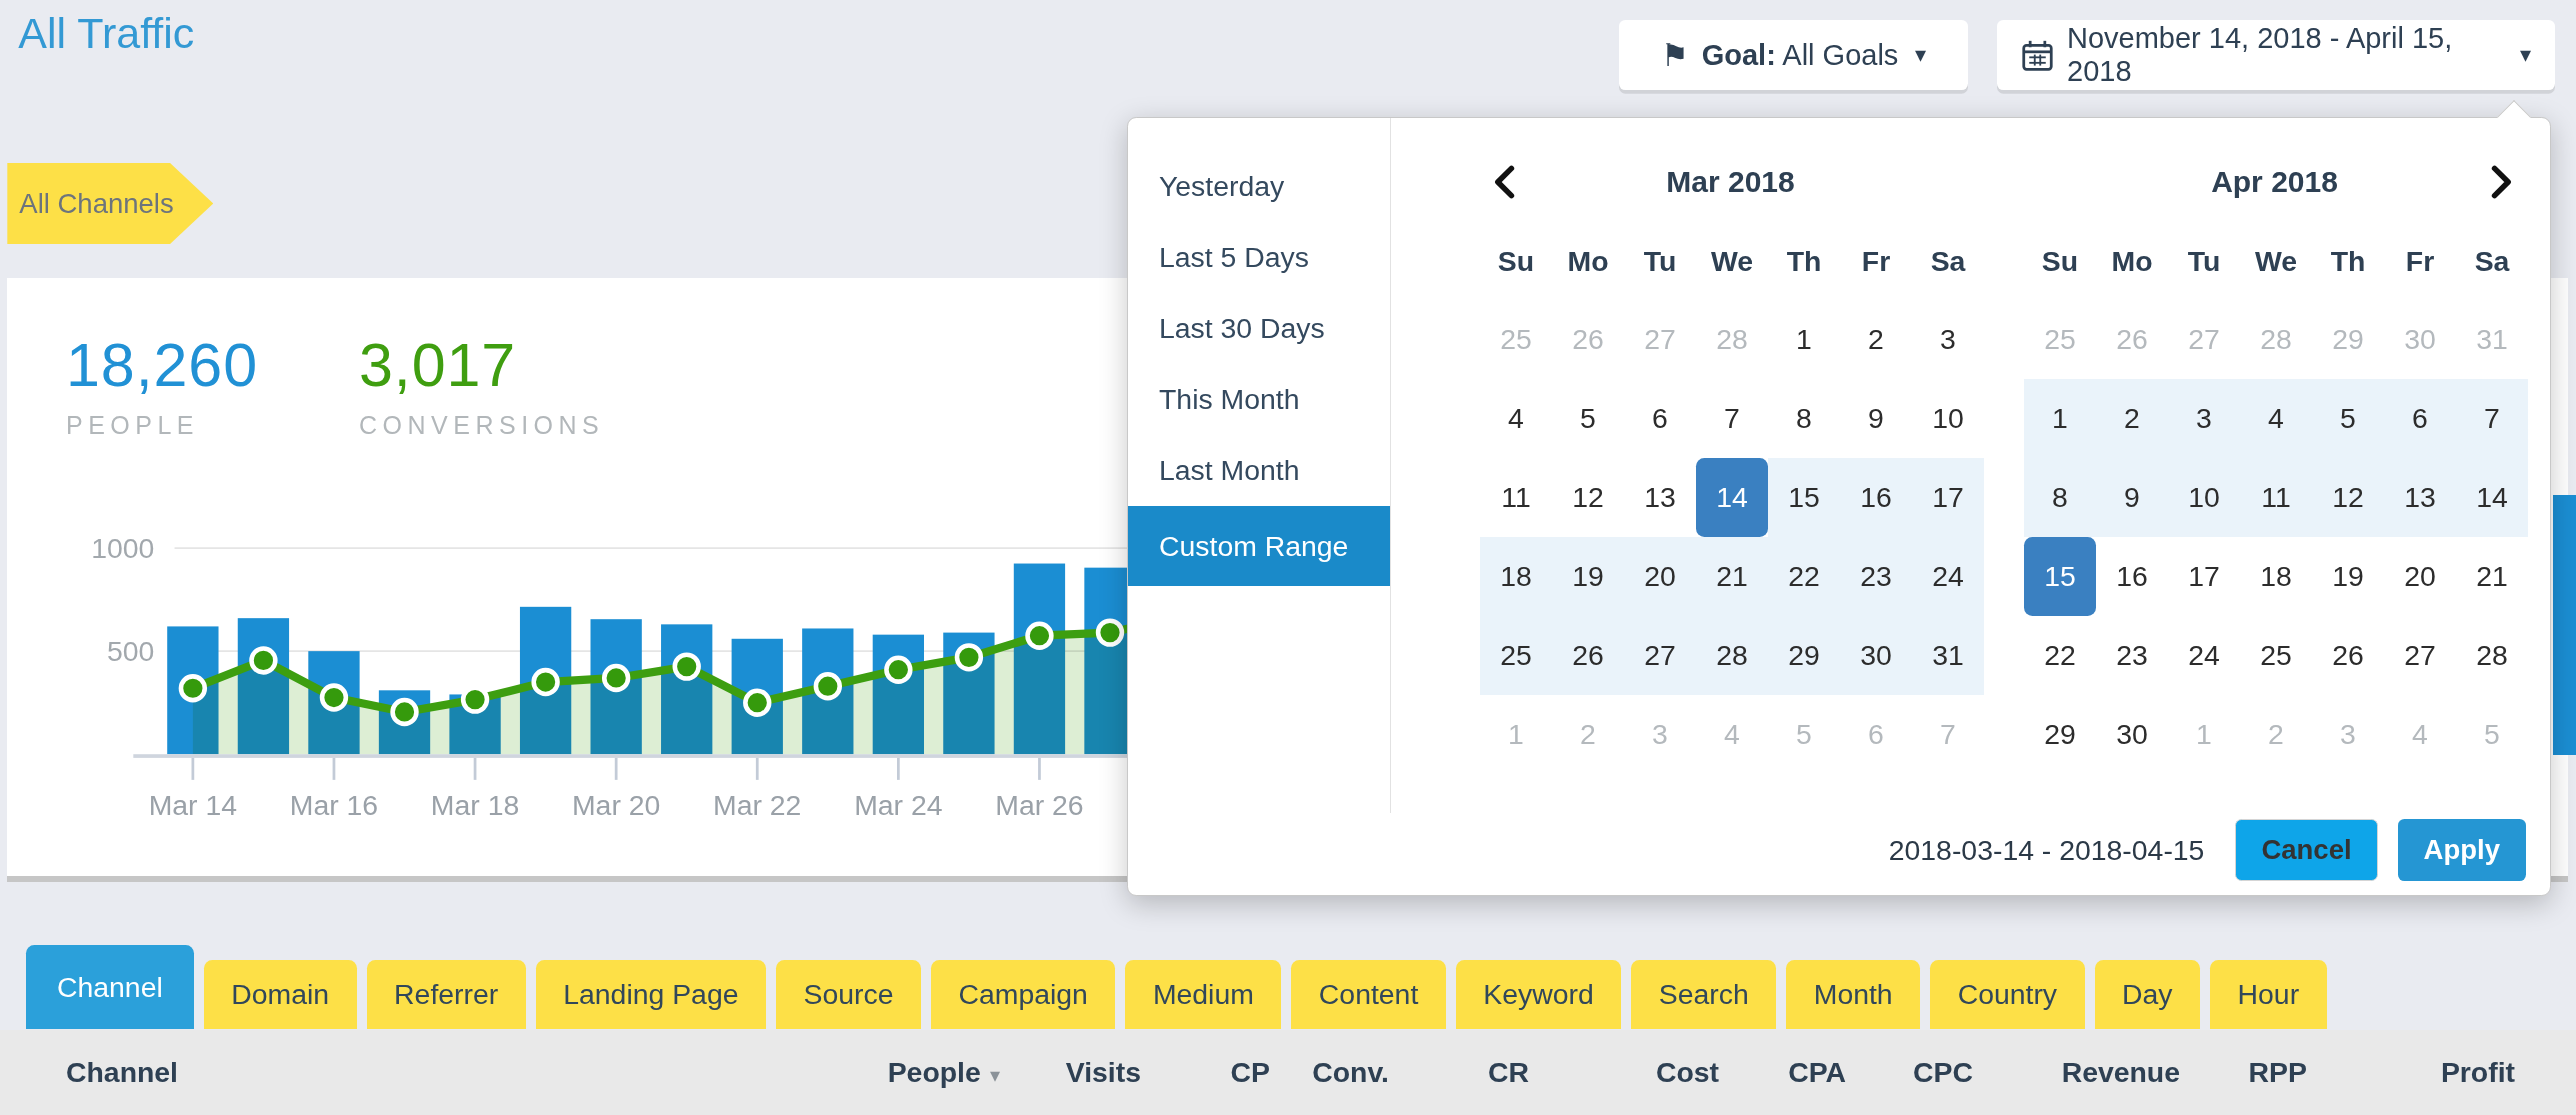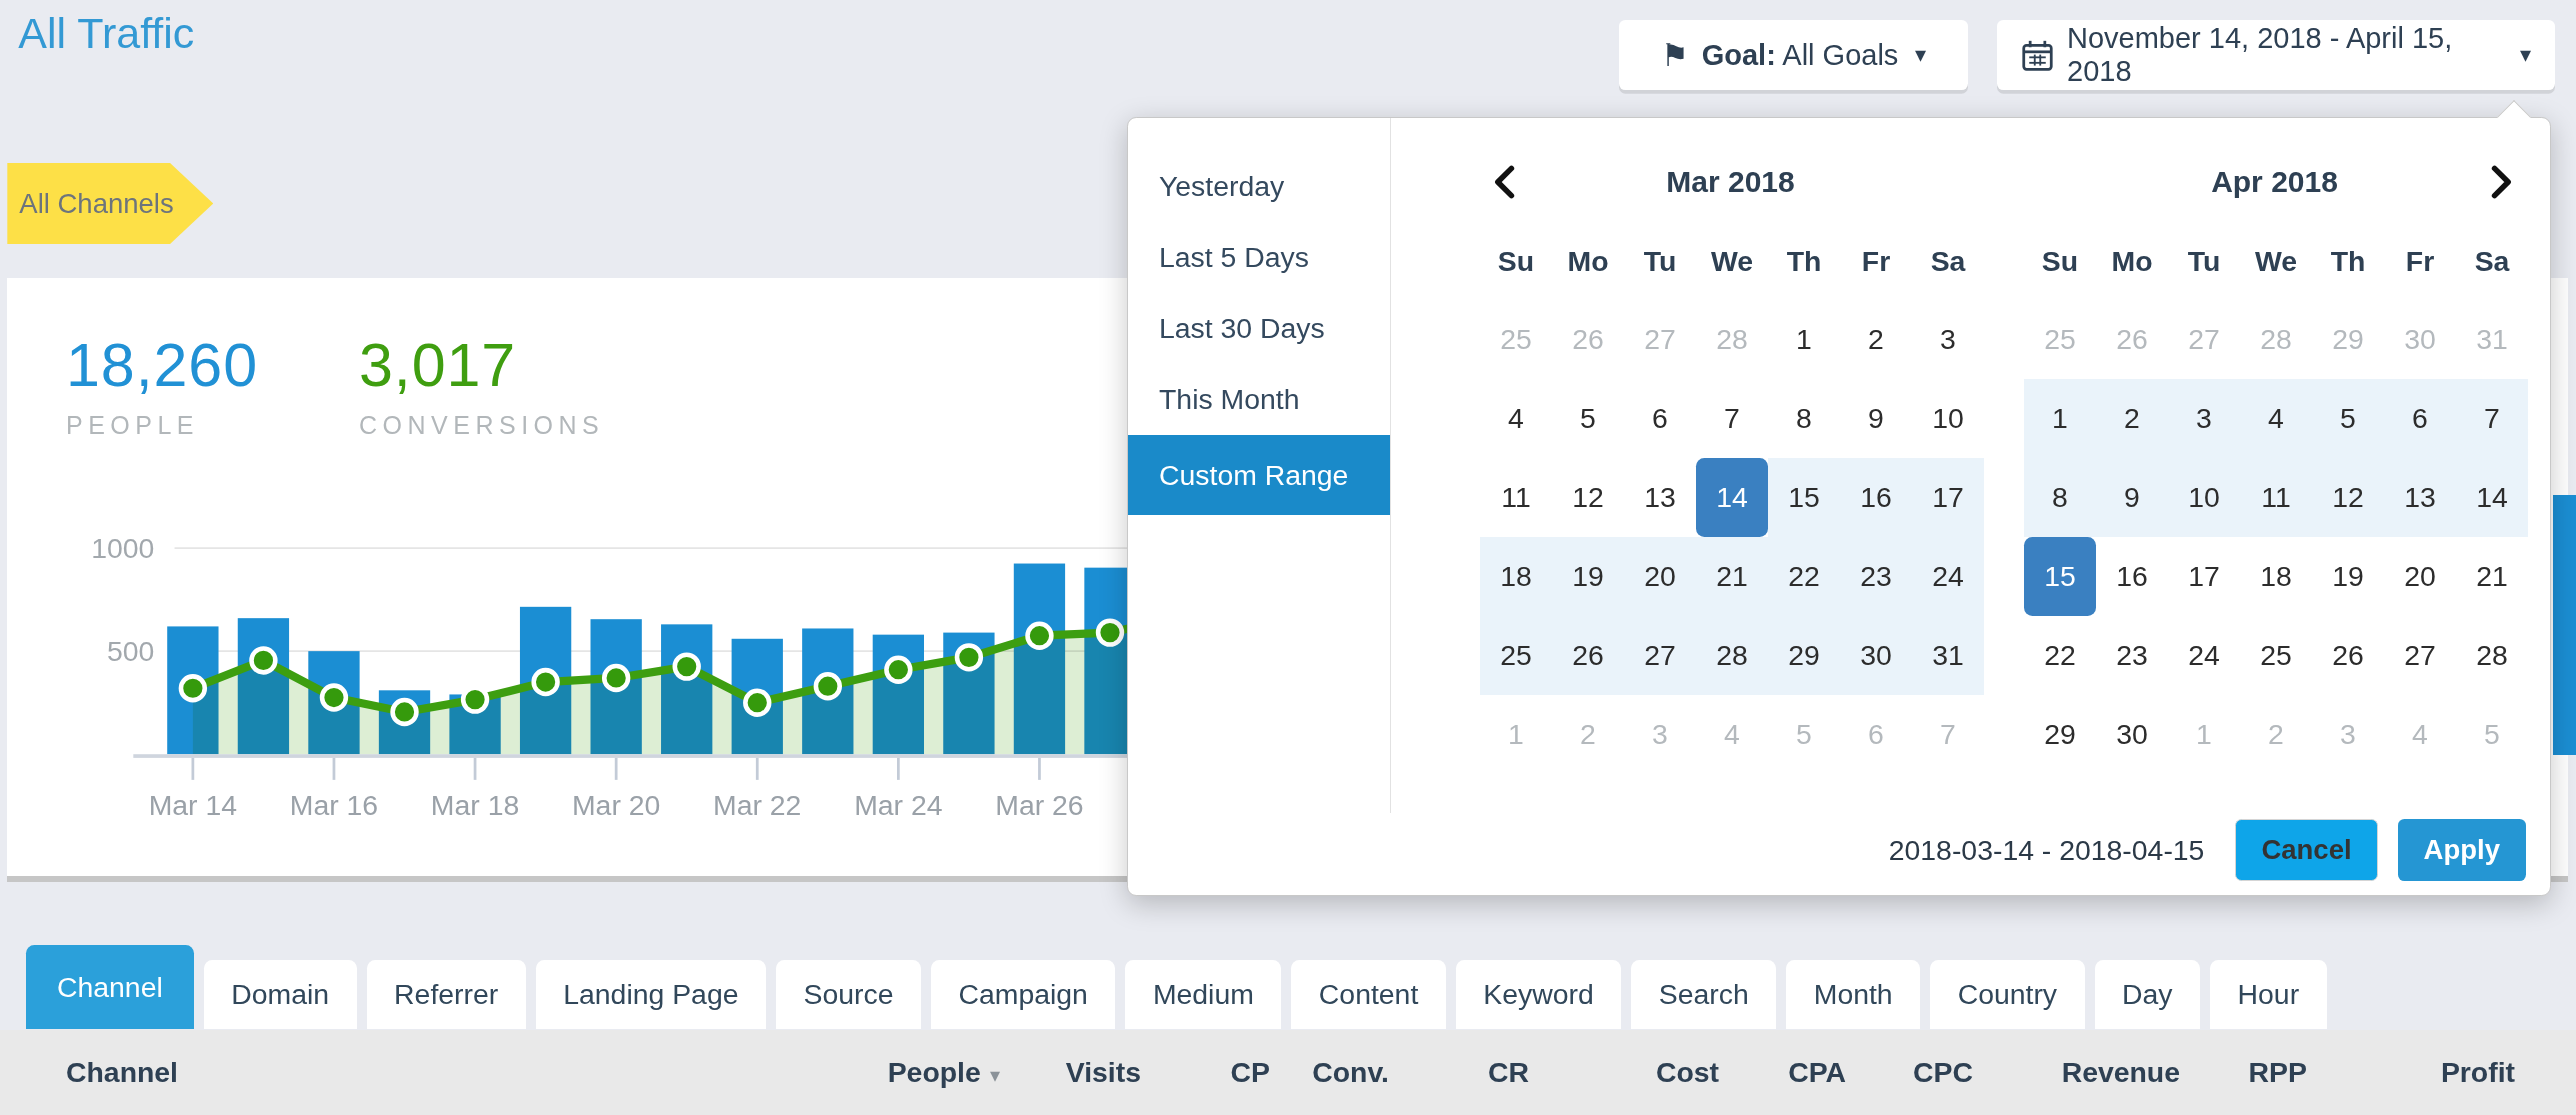--- a/index.html
+++ b/index.html
@@ -63,21 +63,21 @@
 
   .overlay-footer { position:absolute; left:0; bottom:0; width:100%; height:90px;
                     display:flex; align-items:center; justify-content:flex-end; gap:20px; padding-right:24px; }
   .range-label { font-size:28.4px; color:#2b3947; margin-right:11px; }
   .btn { border-radius:6.4px; font-size:27.5px; font-weight:bold; padding:13.8px 25px; cursor:pointer; border:0.9px solid transparent; }
   .btn-cancel { background:#0ea5e9; border-color:#d5d5d5; color:#333333; }
   .btn-apply  { background:#2596d3; color:#ffffff; }
 
   
   .tabs { position:absolute; left:26px; top:945px; display:flex; align-items:flex-end; gap:10px; z-index:2; }
-  .tab { background:#ffffff; color:#31475a; font-size:28.4px; height:69px; line-height:69px;
+  .tab { background:#fde047; color:#31475a; font-size:28.4px; height:69px; line-height:69px;
          padding:0 27.5px; border-radius:8.3px 8.3px 0 0; cursor:pointer; white-space:nowrap; }
   .tab.active { background:#2ba0da; color:#ffffff; height:84px; line-height:84px; padding:0 31px; }
 
   
   .table-head { position:absolute; left:0; top:1030px; width:2576px; height:85px; background:#e9e9e9; z-index:1; }
   .th { position:absolute; top:0; line-height:85px; font-size:28.4px; font-weight:bold; color:#2e4053; cursor:pointer; white-space:nowrap; }
   .th .sort-caret { font-size:20px; color:#8b9299; margin-left:9.2px; font-weight:normal; }
 </style>
 </head>
 <body>
@@ -183,20 +183,21 @@
   <div class="bar-sliver"></div>
 
   <div class="overlay">
     <div class="notch"></div>
 
     <div class="preset-menu" id="preset-menu">
         <div class="preset-item">Yesterday</div>
         <div class="preset-item">Last 5 Days</div>
         <div class="preset-item">Last 30 Days</div>
         <div class="preset-item">This Month</div>
+        <div class="preset-item">Last Month</div>
         <div class="preset-item active">Custom Range</div>
       </div>
 
     <div class="cal" id="cal-mar">
       <div class="cal-head">
         <span class="cal-nav prev">
           <svg width="40" height="40" viewBox="0 0 44 44">
               <path d="M28 7 L13 22 L28 37" fill="none" stroke="#111111" stroke-width="6" stroke-linecap="round" stroke-linejoin="round"></path>
             </svg>
         </span>

